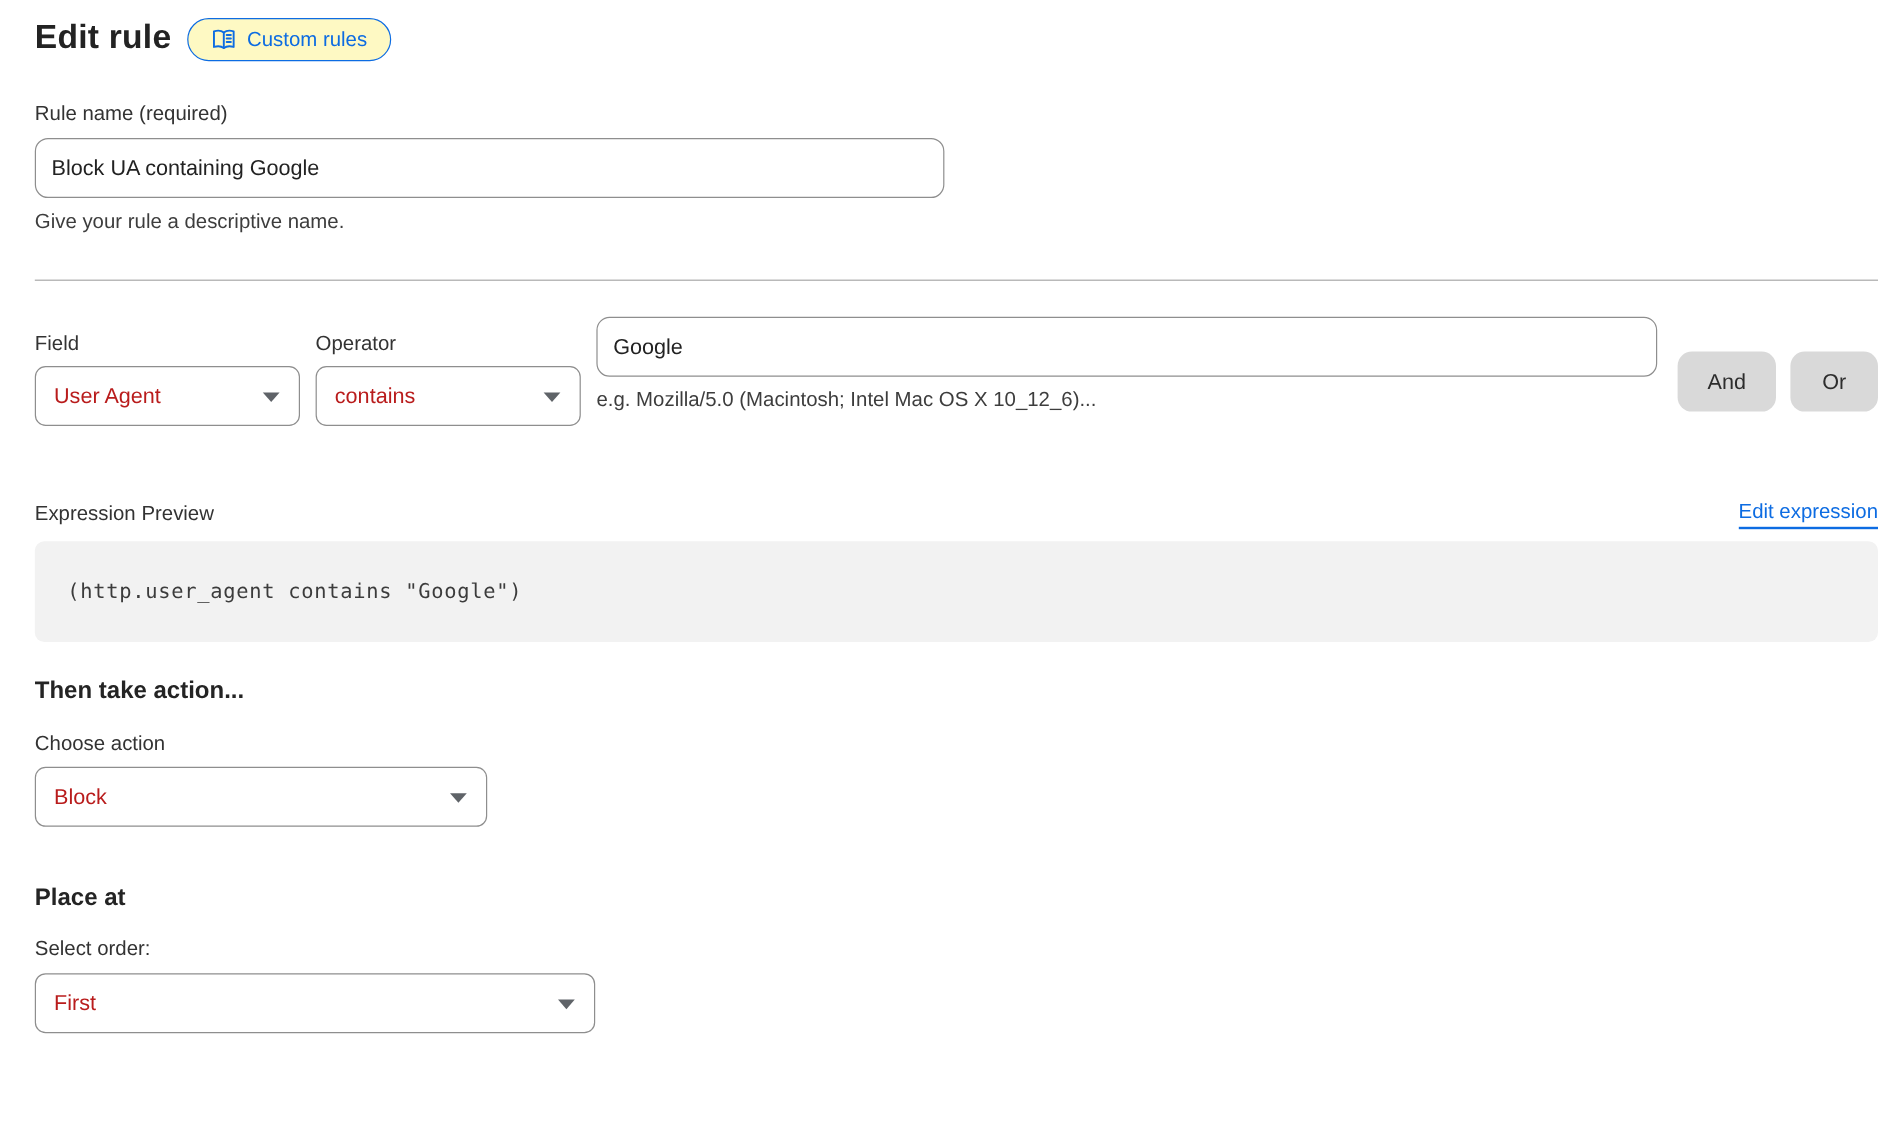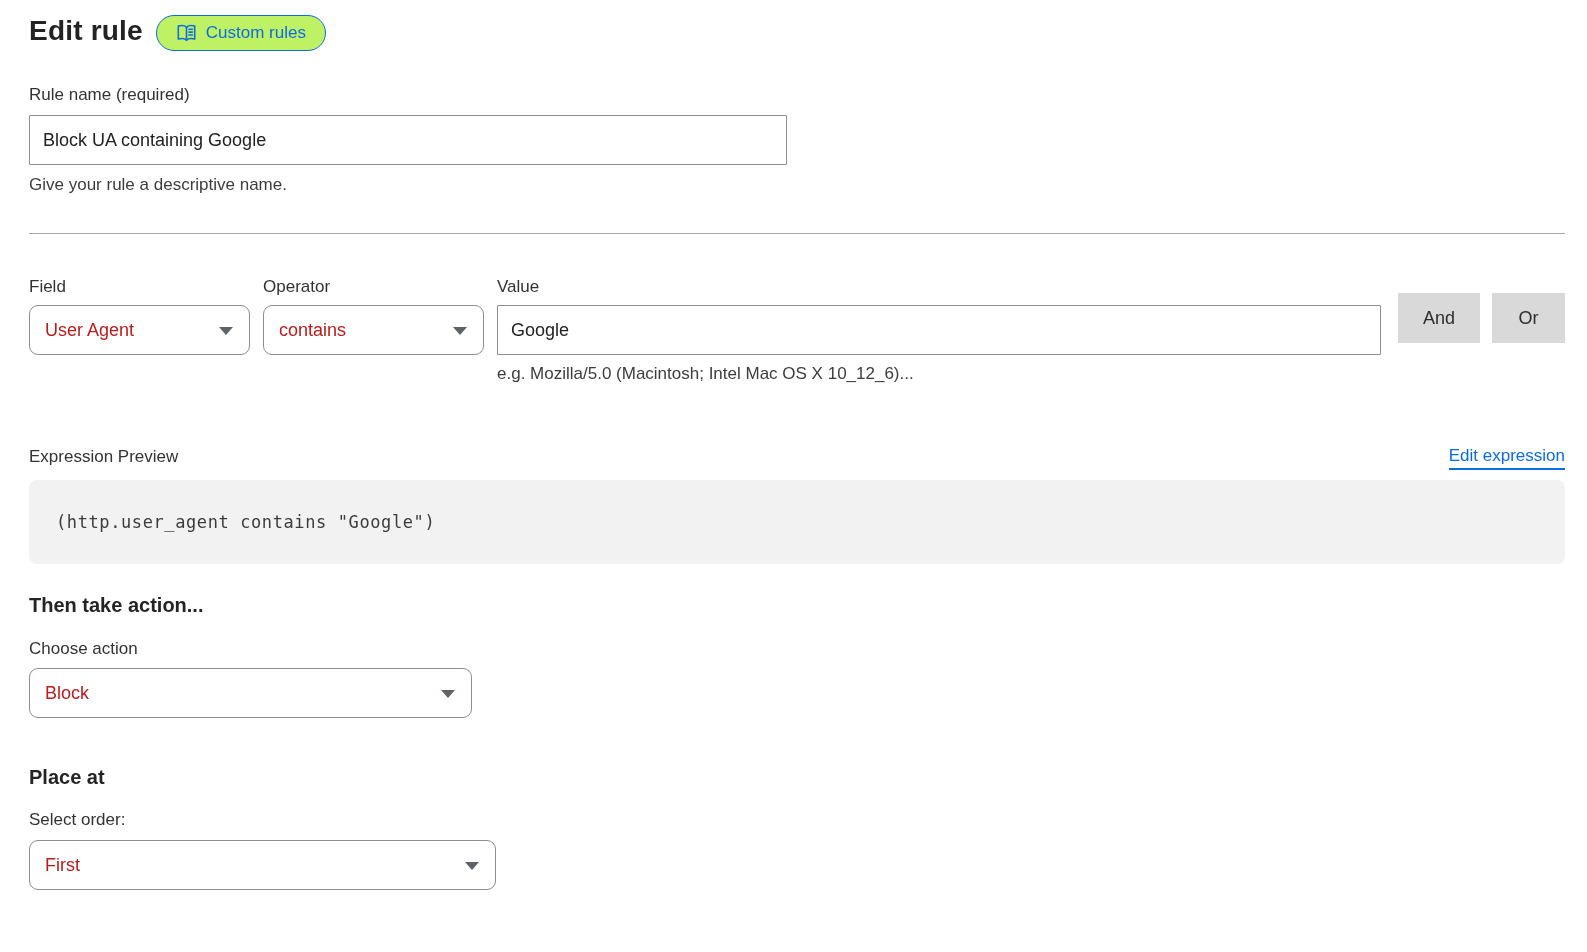--- a/index.html
+++ b/index.html
@@ -11,34 +11,34 @@
   }
   .page { padding: 15px 22px 0 29px; width: 1587px; }
 
   
   .header-row { display: flex; align-items: flex-start; gap: 13px; }
   .page-title { font-size: 28px; font-weight: 700; color: #232323; letter-spacing: .2px; }
   .badge {
     display: inline-flex; align-items: center; gap: 9px;
     height: 36px; padding: 0 19px;
     border: 1.6px solid var(--blue); border-radius: 999px;
-    color: var(--blue); font-size: 17px; cursor: pointer; background: #bef264;
+    color: var(--blue); font-size: 17px; cursor: pointer; background: #fef9c3;
   }
   .badge svg { display: block; }
 
   :root { --blue: #0d6ce2; --border: #8e8e8e; --gray-btn: #d9d9d9; }
 
   
   .field-label { font-size: 17px; color: #333; line-height: 21px; }
   .helper { font-size: 17px; color: #3d3d3d; }
   .helper.muted { color: #595959; }
 
   
   .text-input {
-    display: block; height: 50px; border: 1px solid var(--border); border-radius: 1px;
+    display: block; height: 50px; border: 1px solid var(--border); border-radius: 11px;
     padding: 0 13px; font-size: 18px; color: #222; outline: none; background: #fff;
     font-family: "Liberation Sans", "DejaVu Sans", sans-serif;
   }
   .select {
     position: relative; height: 50px; border: 1px solid var(--border); border-radius: 9px;
     display: flex; align-items: center; padding: 0 40px 0 15px;
     font-size: 18px; color: #b91c1c; background: #fff; cursor: pointer;
   }
   .caret {
     position: absolute; right: 16px; top: 50%; margin-top: -3px;
@@ -57,21 +57,21 @@
 
   
   .cond-row { display: flex; align-items: flex-start; }
   .cond-col .field-label { margin-bottom: 8px; margin-top: 12px; }
   .col-field { width: 221px; margin-right: 13px; }
   .col-operator { width: 221px; margin-right: 13px; }
   .col-value { flex: 1 1 auto; margin-right: 17px; }
   .col-value .helper { margin-top: 9px; }
   .btn-gray {
     margin-top: 29px; height: 50px; background: var(--gray-btn); border: none;
-    border-radius: 0; font-size: 18px; color: #2d2d2d; cursor: pointer;
+    border-radius: 12px; font-size: 18px; color: #2d2d2d; cursor: pointer;
     display: flex; align-items: center; justify-content: center;
     font-family: "Liberation Sans", "DejaVu Sans", sans-serif;
   }
   .btn-and { width: 82px; margin-right: 12px; }
   .btn-or { width: 73px; }
 
   
   .expr-row { display: flex; justify-content: space-between; align-items: flex-start; margin-top: 62px; width: 1536px; }
   .link {
     color: var(--blue); font-size: 17px; text-decoration: none;
@@ -81,21 +81,21 @@
     margin-top: 10px; width: 1536px; height: 84px; background: #f2f2f2; border-radius: 8px;
     display: flex; align-items: center; padding: 0 27px;
     font-family: "DejaVu Sans Mono", "Liberation Mono", monospace;
     font-size: 17px; color: #3c3c3c; letter-spacing: .6px;
   }
 
   
   .section-heading { font-size: 20px; font-weight: 700; color: #242424; }
   .heading-action { margin-top: 30px; }
   .label-action { margin-top: 21px; margin-bottom: 9px; }
-  #action-select { width: 443px; }
+  #action-select { width: 377px; }
   .action-helper { margin-top: 8px; }
 
   
   .heading-place { margin-top: 48px; }
   .label-order { margin-top: 20px; margin-bottom: 10px; }
   #order-select { width: 467px; }
 </style>
 </head>
 <body>
 
@@ -136,21 +136,20 @@
 
     <div class="cond-col col-operator">
       <div class="field-label">Operator</div>
       <div class="select">
         <span>contains</span>
         <span class="caret"></span>
       </div>
     </div>
 
     <div class="cond-col col-value">
-      <div class="field-label">Value</div>
       <input class="text-input" type="text" style="width: 100%;" value="Google">
       <div class="helper">e.g. Mozilla/5.0 (Macintosh; Intel Mac OS X 10_12_6)...</div>
     </div>
 
     <button class="btn-gray btn-and">And</button>
     <button class="btn-gray btn-or">Or</button>
   </div>
 
   <div class="expr-row">
     <div class="field-label">Expression Preview</div>

